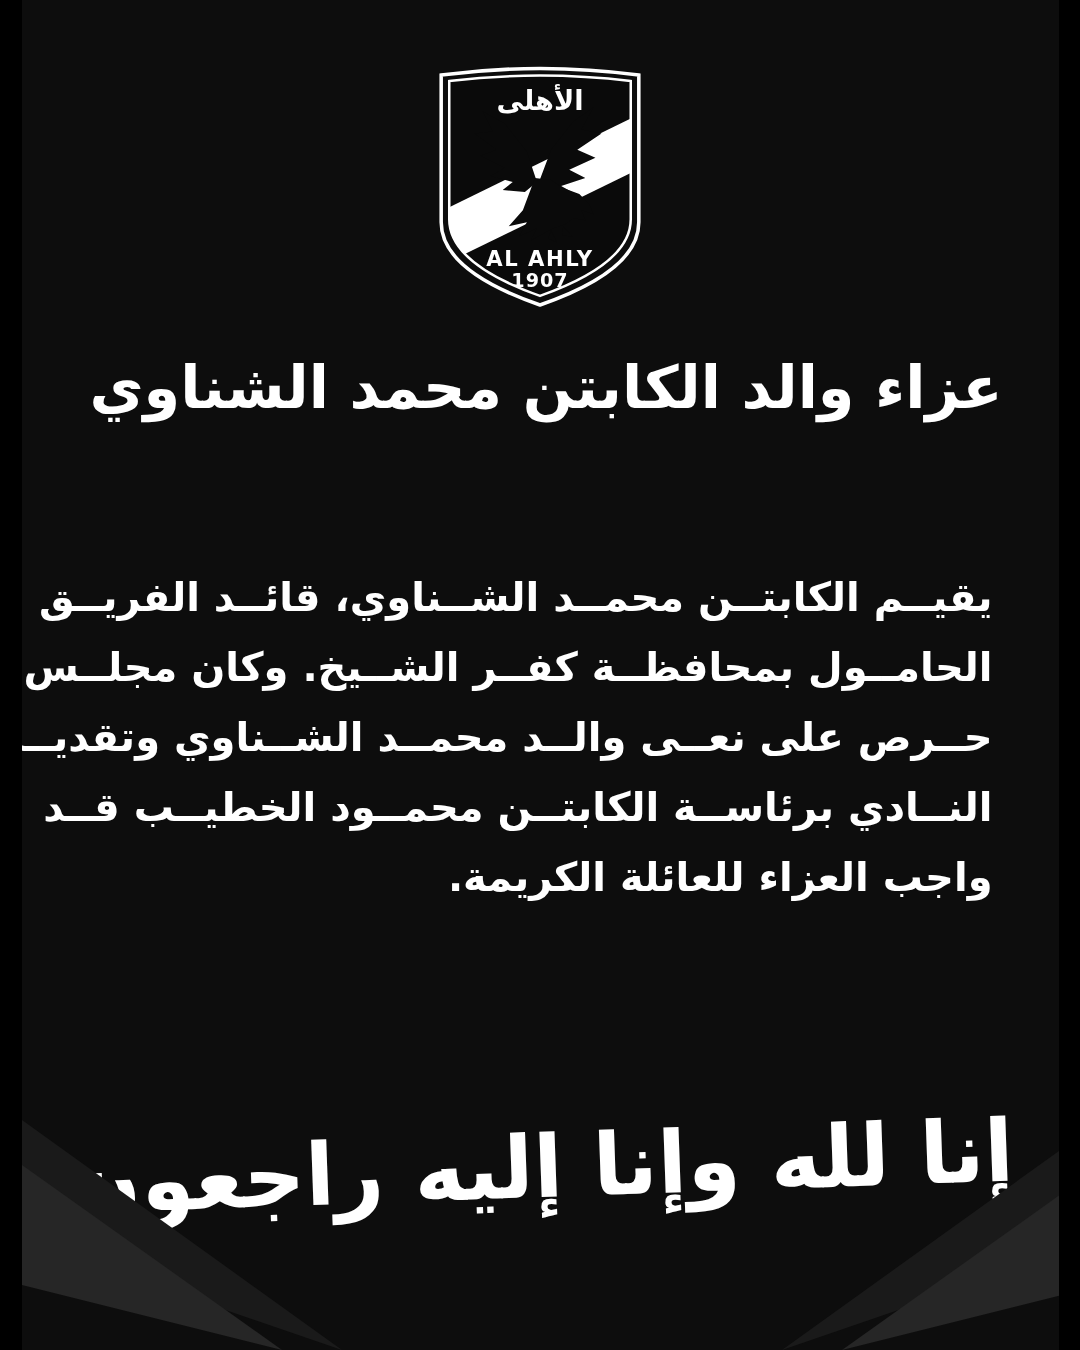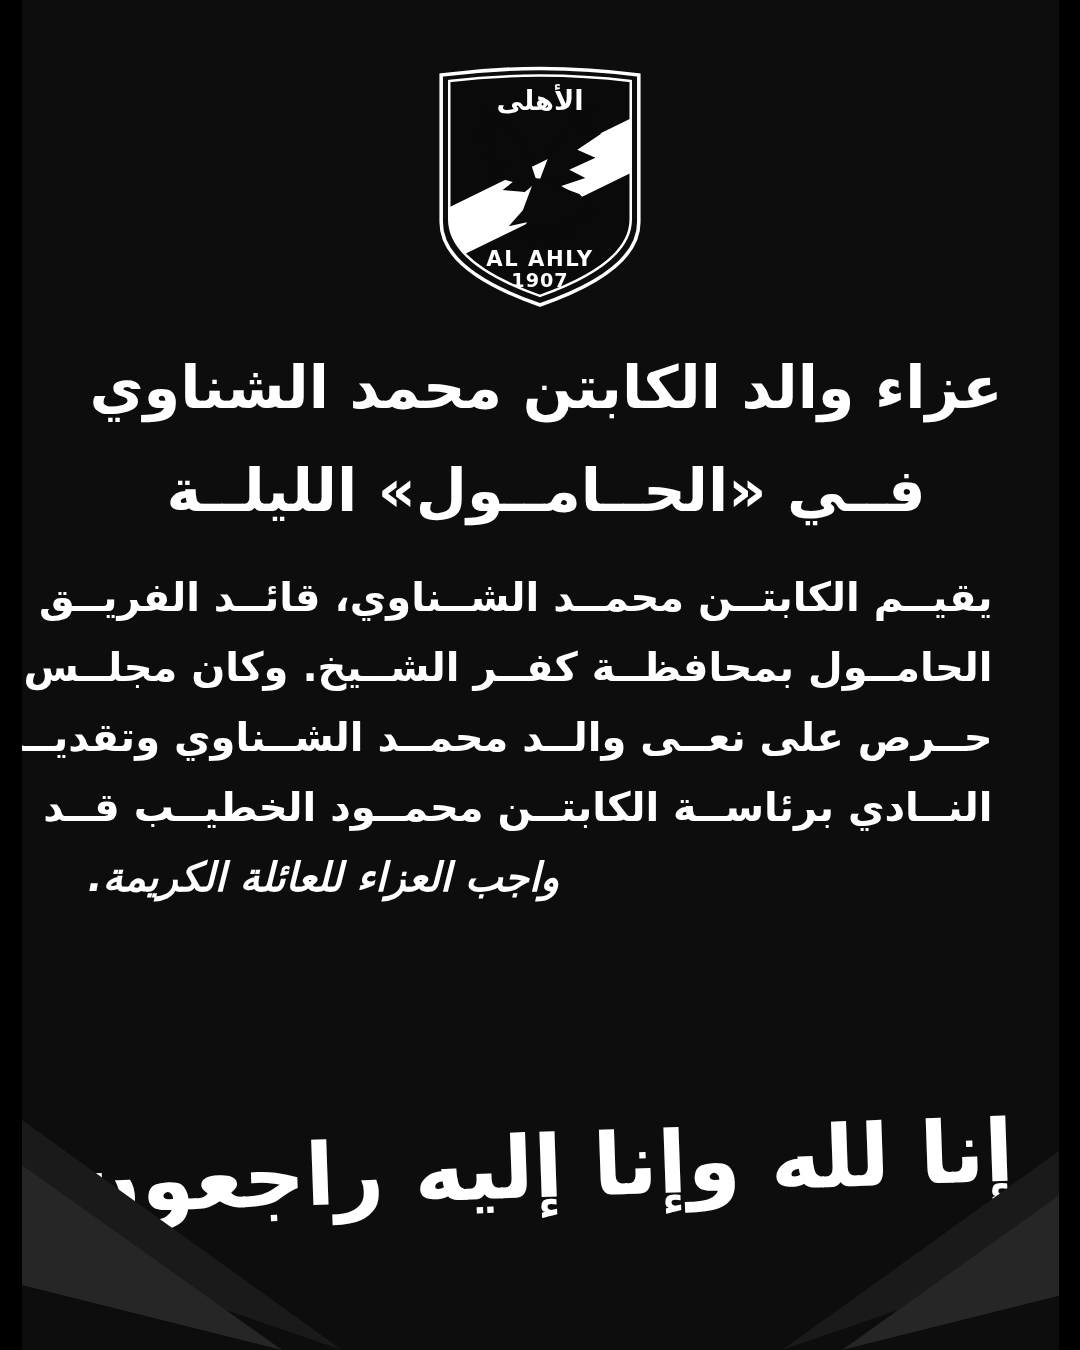--- a/index.html
+++ b/index.html
@@ -38,22 +38,21 @@
     font-size:40px;
     font-weight:bold;
     line-height:70px;
   }
   .bodytext .just{
     text-align:justify;
     text-align-last:justify;
     white-space:nowrap;
   }
   .bodytext .last{
-    text-align:left;
-    font-style:italic;
+    text-align:right;
   }
   
   .calligraphy{
     position:absolute;
     top:1062px;left:0;right:0;
     height:210px;
     display:flex;
     align-items:center;
     justify-content:center;
     direction:rtl;
@@ -98,21 +97,20 @@
       <text x="105" y="44" text-anchor="middle" font-size="27" font-weight="bold" fill="#ffffff">الأهلى</text>
 
       <text x="105" y="198" text-anchor="middle" font-size="21" font-weight="bold" letter-spacing="1.5" fill="#ffffff">AL AHLY</text>
 
       <text x="105" y="219" text-anchor="middle" font-size="19" font-weight="bold" letter-spacing="1" fill="#ffffff">1907</text>
     </g>
   </svg>
 
   <div class="headline" dir="rtl" lang="ar">
     <div>عزاء والد الكابتن محمد الشناوي</div>
-    <div>فــي «الحــامــول» الليلــة</div>
   </div>
 
   <div class="bodytext" dir="rtl" lang="ar">
     <div class="just">يقيــم الكابتــن محمــد الشــناوي، قائــد الفريــق الأول</div>
     <div class="just">الحامــول بمحافظــة كفــر الشــيخ. وكان مجلــس إدارة</div>
     <div class="just">حــرص على نعــى والــد محمــد الشــناوي وتقديــم</div>
     <div class="just">النــادي برئاســة الكابتــن محمــود الخطيــب قــد</div>
     <div class="last">واجب العزاء للعائلة الكريمة.</div>
   </div>
 

